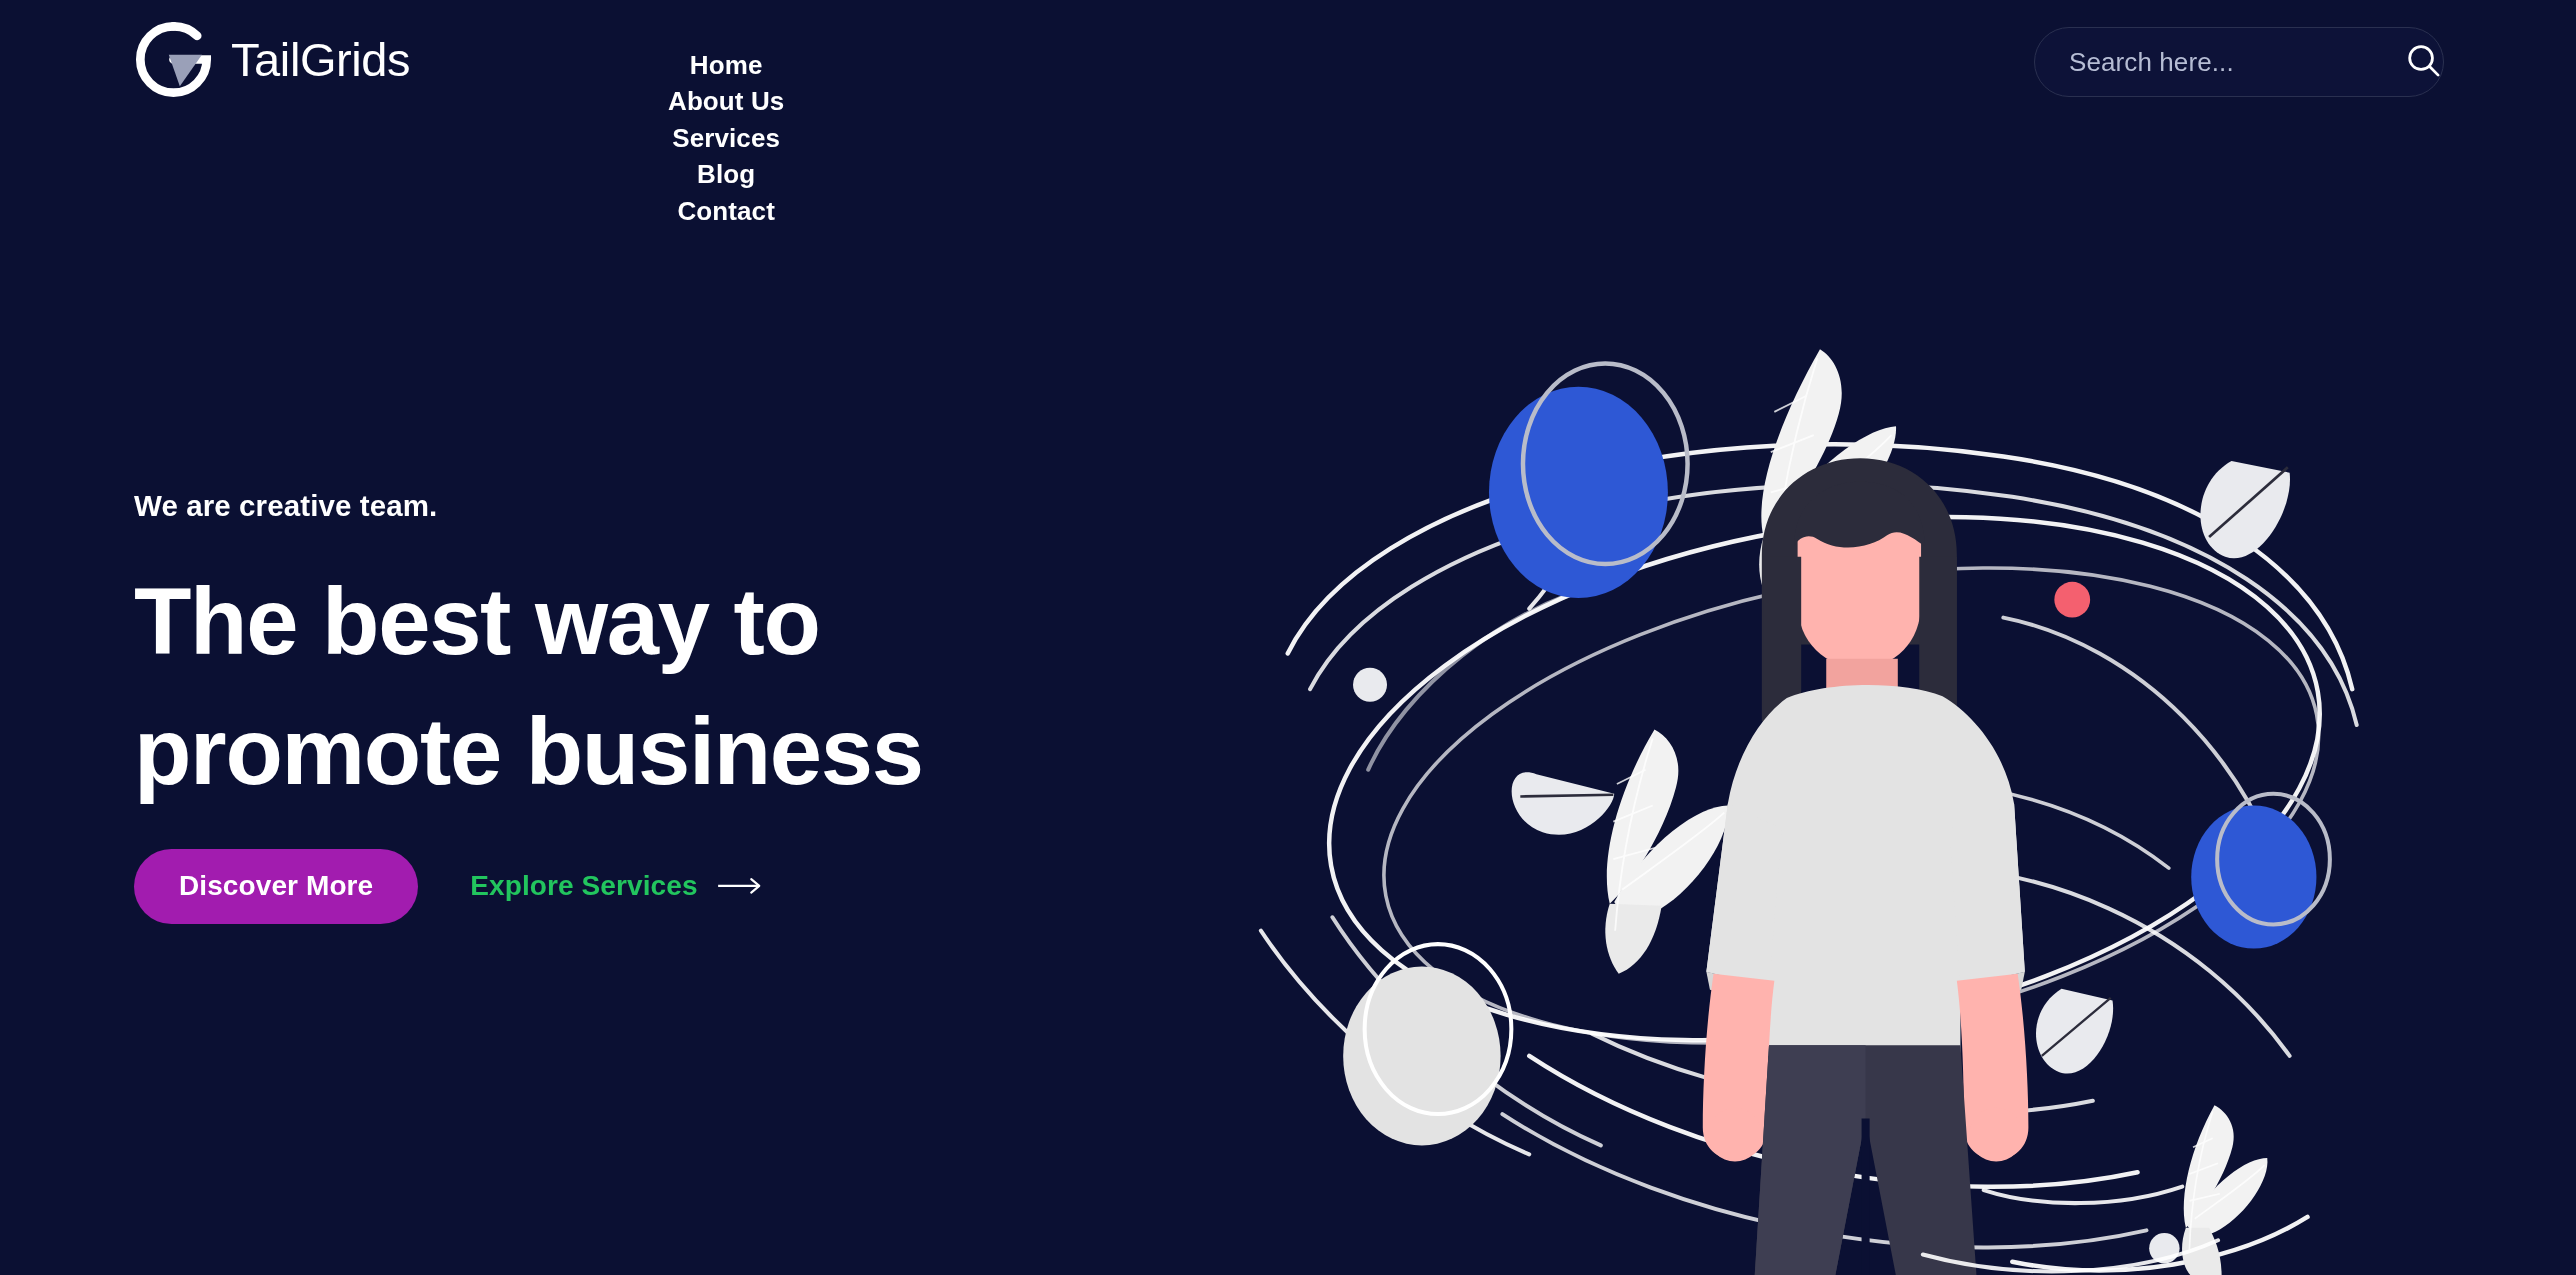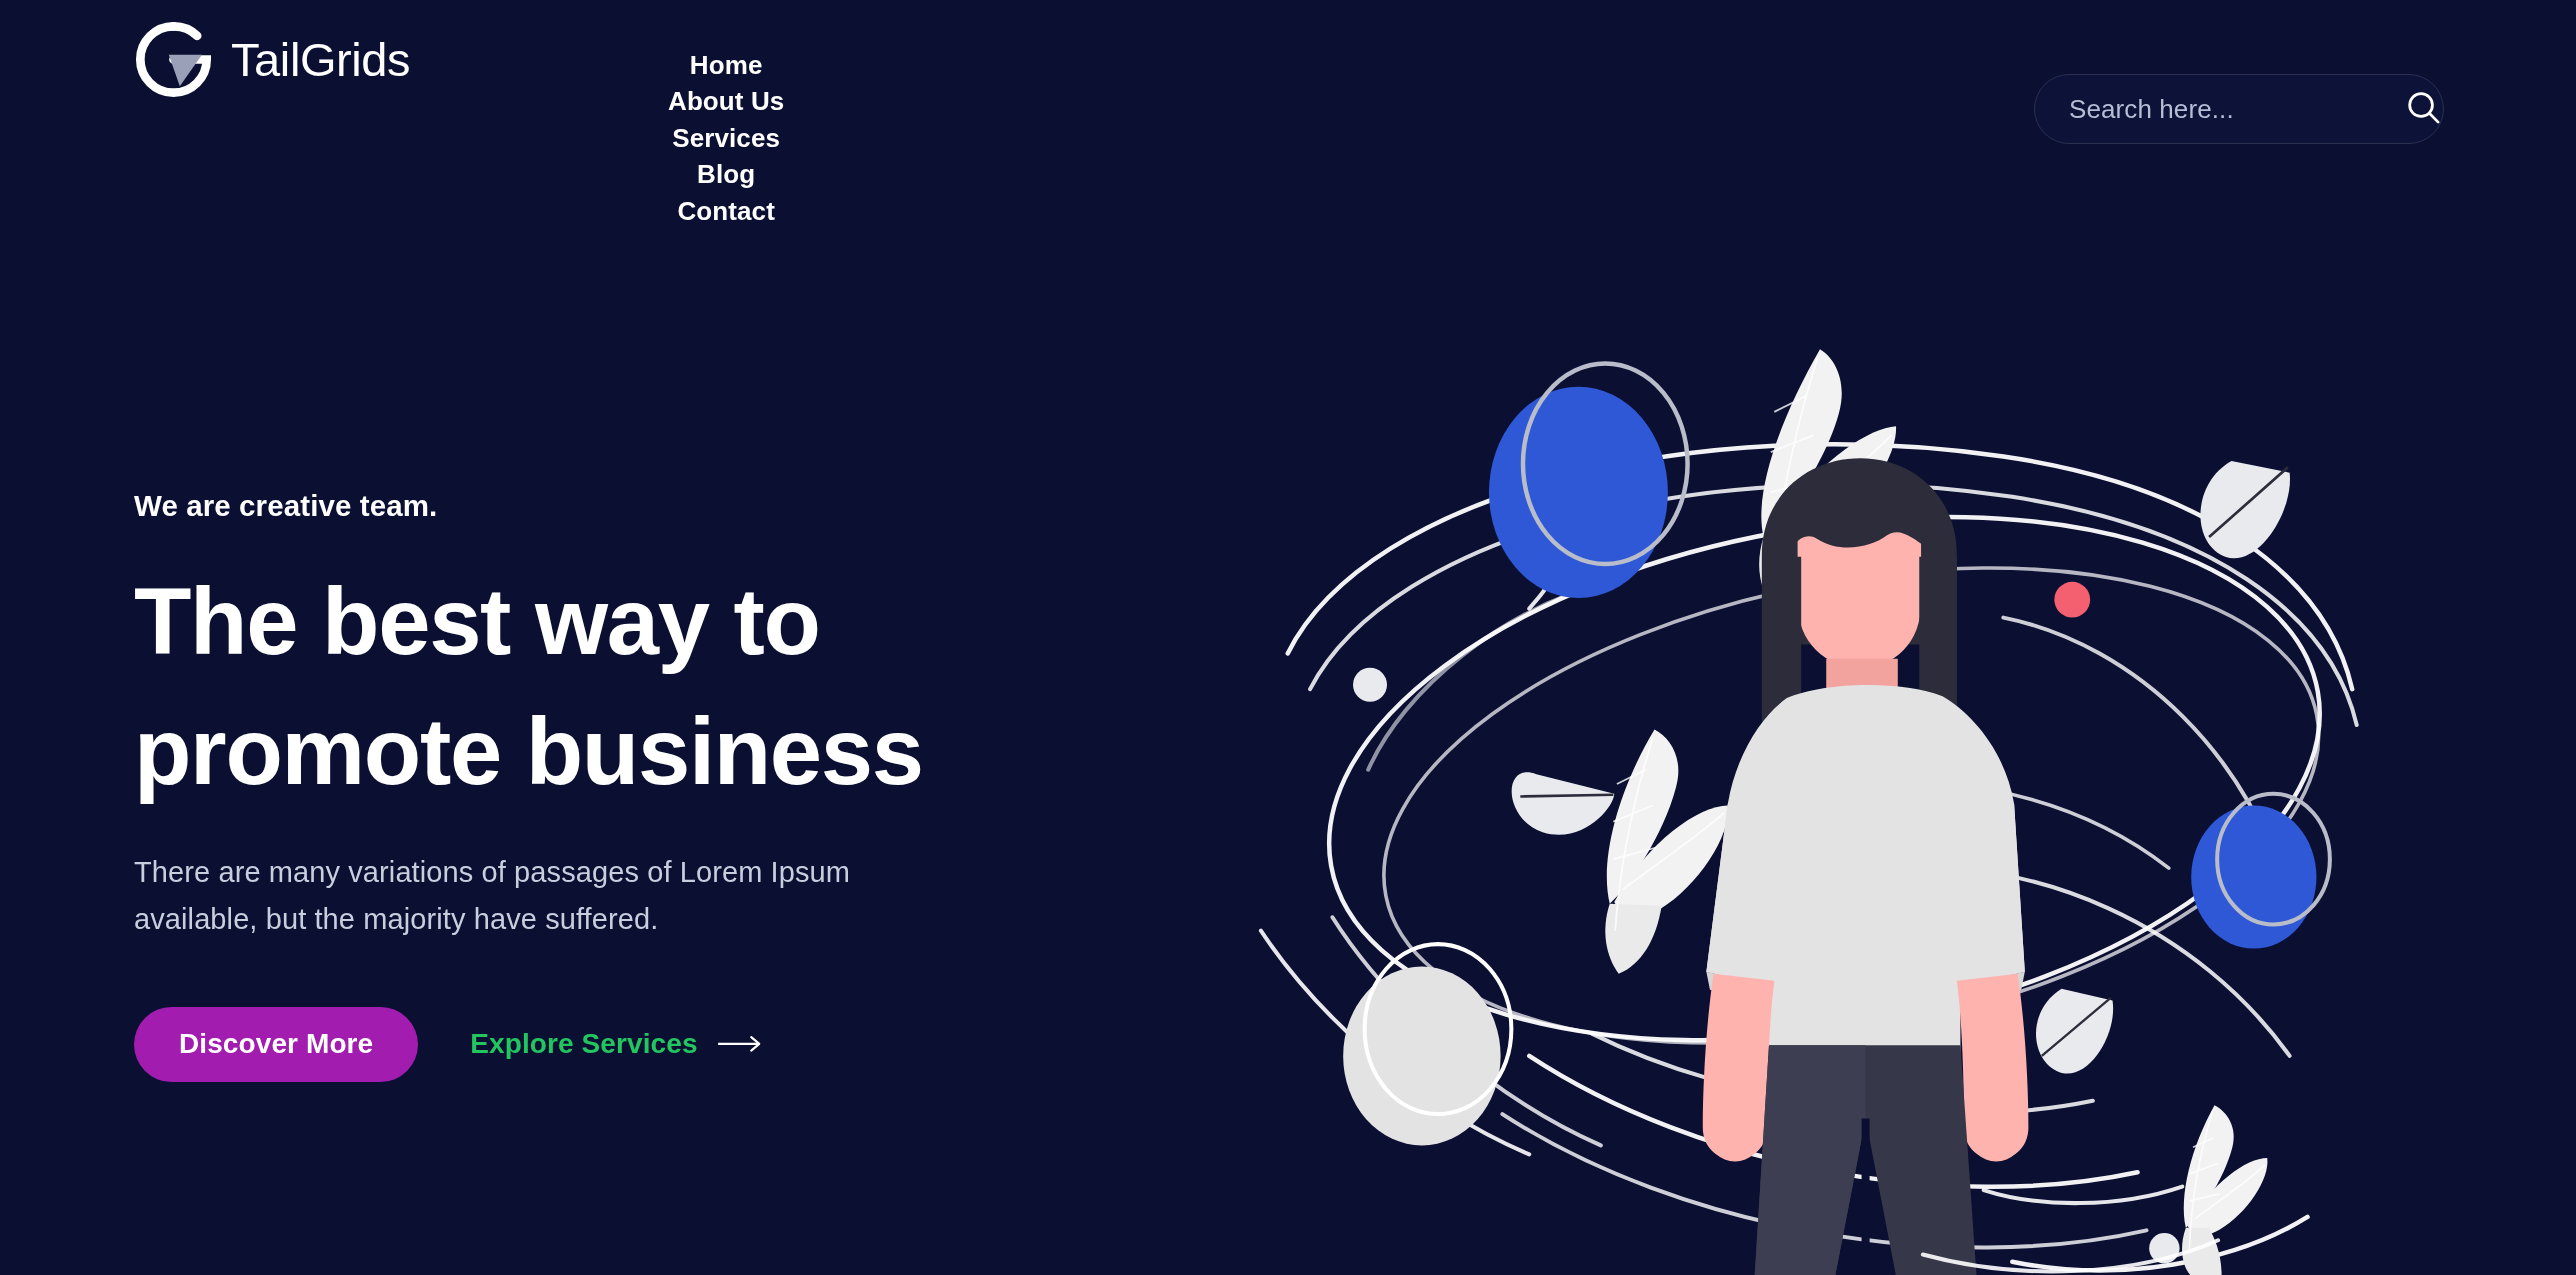--- a/index.html
+++ b/index.html
@@ -33,21 +33,21 @@
   .nav-item {
     color:#FFFFFF; font-size:26px; font-weight:600; letter-spacing:0.1px;
     padding:0 42px; white-space:nowrap; cursor:pointer;
     text-decoration:none; line-height:1.4;
   }
 
   .search-box {
     position:absolute; right:132px; top:27px;
     width:410px; height:70px; border:1.3px solid #2A3050;
     border-radius:36px; background:#0D1238;
-    display:flex; align-items:center; padding:0 30px 0 34px;margin-top:47px;
+    display:flex; align-items:center; padding:0 30px 0 34px;
   }
   .search-input {
     flex:1; background:transparent; border:none; outline:none;
     color:#B6BDD4; font-size:26px; font-family:"Liberation Sans", sans-serif;
     letter-spacing:0.1px;
   }
   .search-input::placeholder { color:#B6BDD4; opacity:1; }
   .search-icon { width:39px; height:39px; flex:0 0 auto; cursor:pointer; }
 
   
@@ -121,21 +121,20 @@
       </span>
     </div>
   </header>
 
   <section class="hero-left">
     <div class="eyebrow">We are creative team.</div>
     <h1 class="headline">
       <span>The best way to</span><br>
       <span>promote business</span>
     </h1>
-    <p class="subtext">There are many variations of passages of Lorem Ipsum available, but the majority have suffered.</p>
 
     <div class="cta-row">
       <button class="btn-primary">Discover More</button>
       <a class="btn-link">
         <span>Explore Services</span>
         <span>
           <svg class="arrow-icon" viewBox="0 0 52 22" fill="none" aria-hidden="true">
             <line x1="1" y1="11" x2="46" y2="11" stroke="#FFFFFF" stroke-width="2.4"></line>
             <polyline points="38,3.5 47,11 38,18.5" fill="none" stroke="#FFFFFF" stroke-width="2.4" stroke-linecap="round" stroke-linejoin="round"></polyline>
           </svg>

